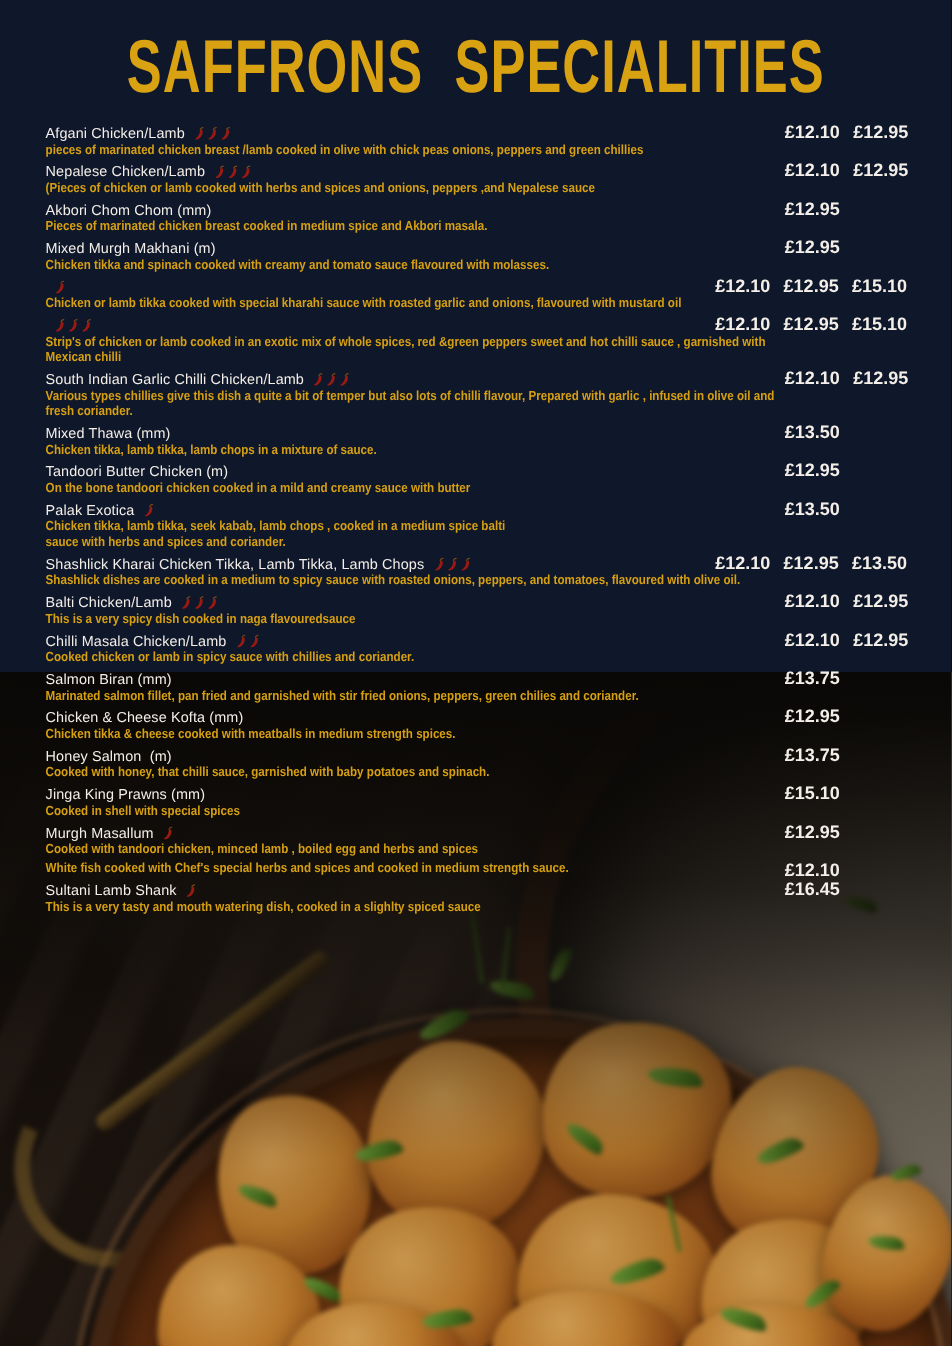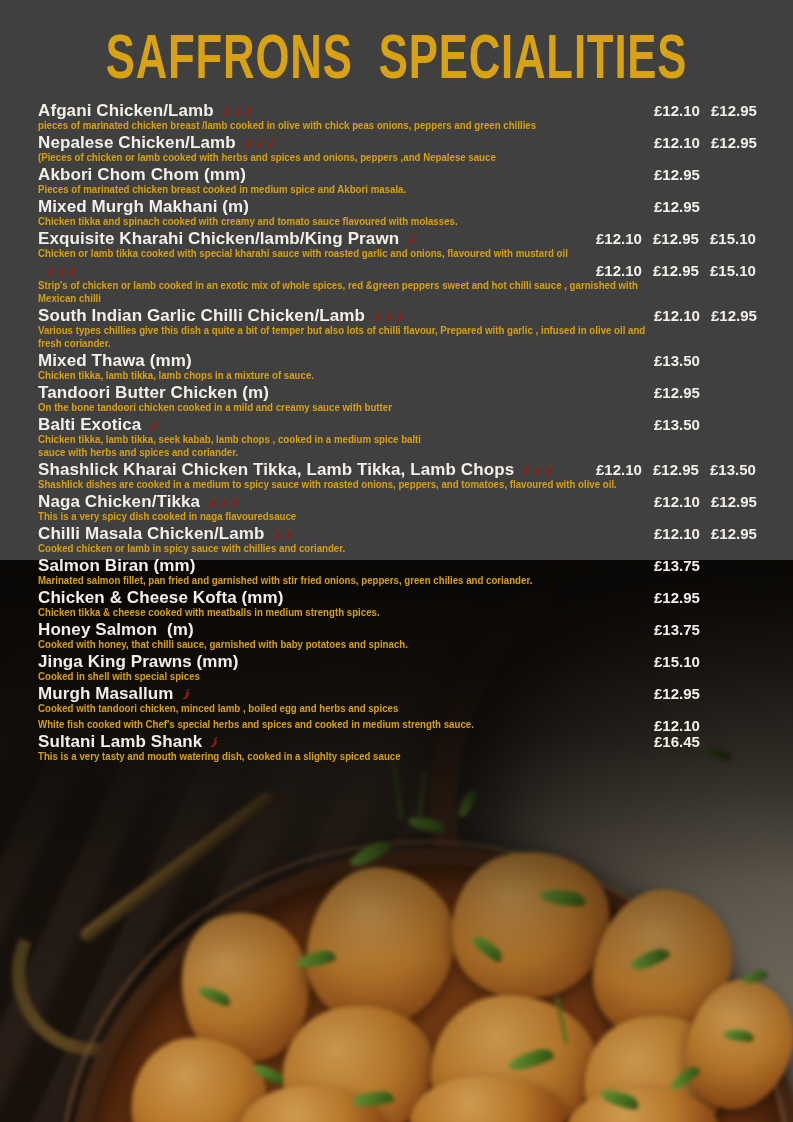--- a/index.html
+++ b/index.html
@@ -1,18 +1,18 @@
 <!DOCTYPE html>
 <html><head>
 <meta charset="utf-8">
 <style>
   html,body{margin:0;padding:0;background:#0a0806;}
   body{width:793px;height:1122px;position:relative;overflow:hidden;
        font-family:"Liberation Sans","DejaVu Sans",sans-serif;}
-  .page{position:absolute;inset:0;width:793px;height:1122px;background:#404040;overflow:hidden;}
+  .page{position:absolute;inset:0;width:793px;height:1122px;background:#0f172a;overflow:hidden;}
 
   
   .photo{position:absolute;left:0;top:560px;width:793px;height:562px;overflow:hidden;}
   .photo-inner{position:absolute;inset:0;filter:blur(2px);}
   .cloth{position:absolute;inset:-10px;
     background:
       radial-gradient(420px 300px at 45% 30%, #4a3c31 0%, rgba(74,60,49,0) 70%),
       radial-gradient(300px 220px at 12% 18%, #3a2d23 0%, rgba(58,45,35,0) 70%),
       repeating-linear-gradient(115deg, rgba(90,72,58,.25) 0 26px, rgba(20,14,10,.35) 40px 70px),
       linear-gradient(180deg,#2a2019 0%,#241a13 55%,#1c130d 100%);}
@@ -45,21 +45,21 @@
         rgba(10,8,6,.5) 36%, rgba(10,8,6,.24) 58%, rgba(10,8,6,.12) 100%);}
 
   
   .content{position:absolute;left:0;top:0;width:793px;z-index:5;}
   h1.title{margin:0;position:absolute;left:0;top:26px;width:793px;text-align:center;
     font-size:52px;font-weight:800;letter-spacing:1px;word-spacing:.3em;color:#d8a213;
     transform:scale(.84,1.2);transform-origin:50% 50%;white-space:nowrap;}
   .menu-list{position:absolute;left:38px;top:103px;width:735px;}
   .item{position:relative;margin-bottom:3px;}
   .name-line{display:flex;align-items:center;line-height:16px;height:16px;}
-  .name{font-size:17px;font-weight:700;color:#f3eee7;white-space:pre;letter-spacing:.1px;}
+  .name{font-size:12px;font-weight:400;color:#f3eee7;white-space:pre;letter-spacing:.1px;}
   .heat{display:inline-flex;align-items:center;margin-left:7px;gap:1px;}
   .heat svg{display:block;}
   .desc{font-size:11px;font-weight:700;color:#d7a012;line-height:13px;
     white-space:pre-line;width:820px;transform:scaleX(.88);transform-origin:0 0;}
   .prices{position:absolute;top:0;display:flex;line-height:16px;justify-content:center;}
   .price{display:inline-block;width:57px;font-size:15px;font-weight:700;color:#f3eee7;}
 </style>
 </head>
 <body>
 
@@ -176,21 +176,20 @@
       <span class="name">Mixed Murgh Makhani (m)</span>
       <span class="heat"></span>
     </div>
     <div class="desc">Chicken tikka and spinach cooked with creamy and tomato sauce flavoured with molasses.</div>
     <div class="prices" style="left: 616px;">
             <span class="price">£12.95</span>
           </div>
   </div>
         <div class="item">
     <div class="name-line">
-      <span class="name">Exquisite Kharahi Chicken/lamb/King Prawn</span>
       <span class="heat">
               <svg width="10" height="12" viewBox="0 0 10 12">
                 <path d="M7.6 3.2 C8.7 5.8 7.1 9.6 3.9 11.1 C2.5 11.7 1.1 11.1 1.9 10.5 C4.3 9.3 5.6 6.3 5.7 3.4 Z" fill="#9A1A12"></path>
                 <path d="M5.7 3.4 C6.1 2.0 7.2 1.2 8.5 1.4" fill="none" stroke="#7e4a12" stroke-width="1"></path>
               </svg>
             </span>
     </div>
     <div class="desc">Chicken or lamb tikka cooked with special kharahi sauce with roasted garlic and onions, flavoured with mustard oil</div>
     <div class="prices" style="left: 558px;">
             <span class="price">£12.10</span>
@@ -263,21 +262,21 @@
       <span class="name">Tandoori Butter Chicken (m)</span>
       <span class="heat"></span>
     </div>
     <div class="desc">On the bone tandoori chicken cooked in a mild and creamy sauce with butter</div>
     <div class="prices" style="left: 616px;">
             <span class="price">£12.95</span>
           </div>
   </div>
         <div class="item">
     <div class="name-line">
-      <span class="name">Balti Exotica</span>
+      <span class="name">Palak Exotica</span>
       <span class="heat">
               <svg width="10" height="12" viewBox="0 0 10 12">
                 <path d="M7.6 3.2 C8.7 5.8 7.1 9.6 3.9 11.1 C2.5 11.7 1.1 11.1 1.9 10.5 C4.3 9.3 5.6 6.3 5.7 3.4 Z" fill="#9A1A12"></path>
                 <path d="M5.7 3.4 C6.1 2.0 7.2 1.2 8.5 1.4" fill="none" stroke="#7e4a12" stroke-width="1"></path>
               </svg>
             </span>
     </div>
     <div class="desc">Chicken tikka, lamb tikka, seek kabab, lamb chops , cooked in a medium spice balti
 sauce with herbs and spices and coriander.</div>
     <div class="prices" style="left: 616px;">
@@ -304,21 +303,21 @@
     </div>
     <div class="desc">Shashlick dishes are cooked in a medium to spicy sauce with roasted onions, peppers, and tomatoes, flavoured with olive oil.</div>
     <div class="prices" style="left: 558px;">
             <span class="price">£12.10</span>
             <span class="price">£12.95</span>
             <span class="price">£13.50</span>
           </div>
   </div>
         <div class="item">
     <div class="name-line">
-      <span class="name">Naga Chicken/Tikka</span>
+      <span class="name">Balti Chicken/Lamb</span>
       <span class="heat">
               <svg width="10" height="12" viewBox="0 0 10 12">
                 <path d="M7.6 3.2 C8.7 5.8 7.1 9.6 3.9 11.1 C2.5 11.7 1.1 11.1 1.9 10.5 C4.3 9.3 5.6 6.3 5.7 3.4 Z" fill="#9A1A12"></path>
                 <path d="M5.7 3.4 C6.1 2.0 7.2 1.2 8.5 1.4" fill="none" stroke="#7e4a12" stroke-width="1"></path>
               </svg>
               <svg width="10" height="12" viewBox="0 0 10 12">
                 <path d="M7.6 3.2 C8.7 5.8 7.1 9.6 3.9 11.1 C2.5 11.7 1.1 11.1 1.9 10.5 C4.3 9.3 5.6 6.3 5.7 3.4 Z" fill="#9A1A12"></path>
                 <path d="M5.7 3.4 C6.1 2.0 7.2 1.2 8.5 1.4" fill="none" stroke="#7e4a12" stroke-width="1"></path>
               </svg>
               <svg width="10" height="12" viewBox="0 0 10 12">

